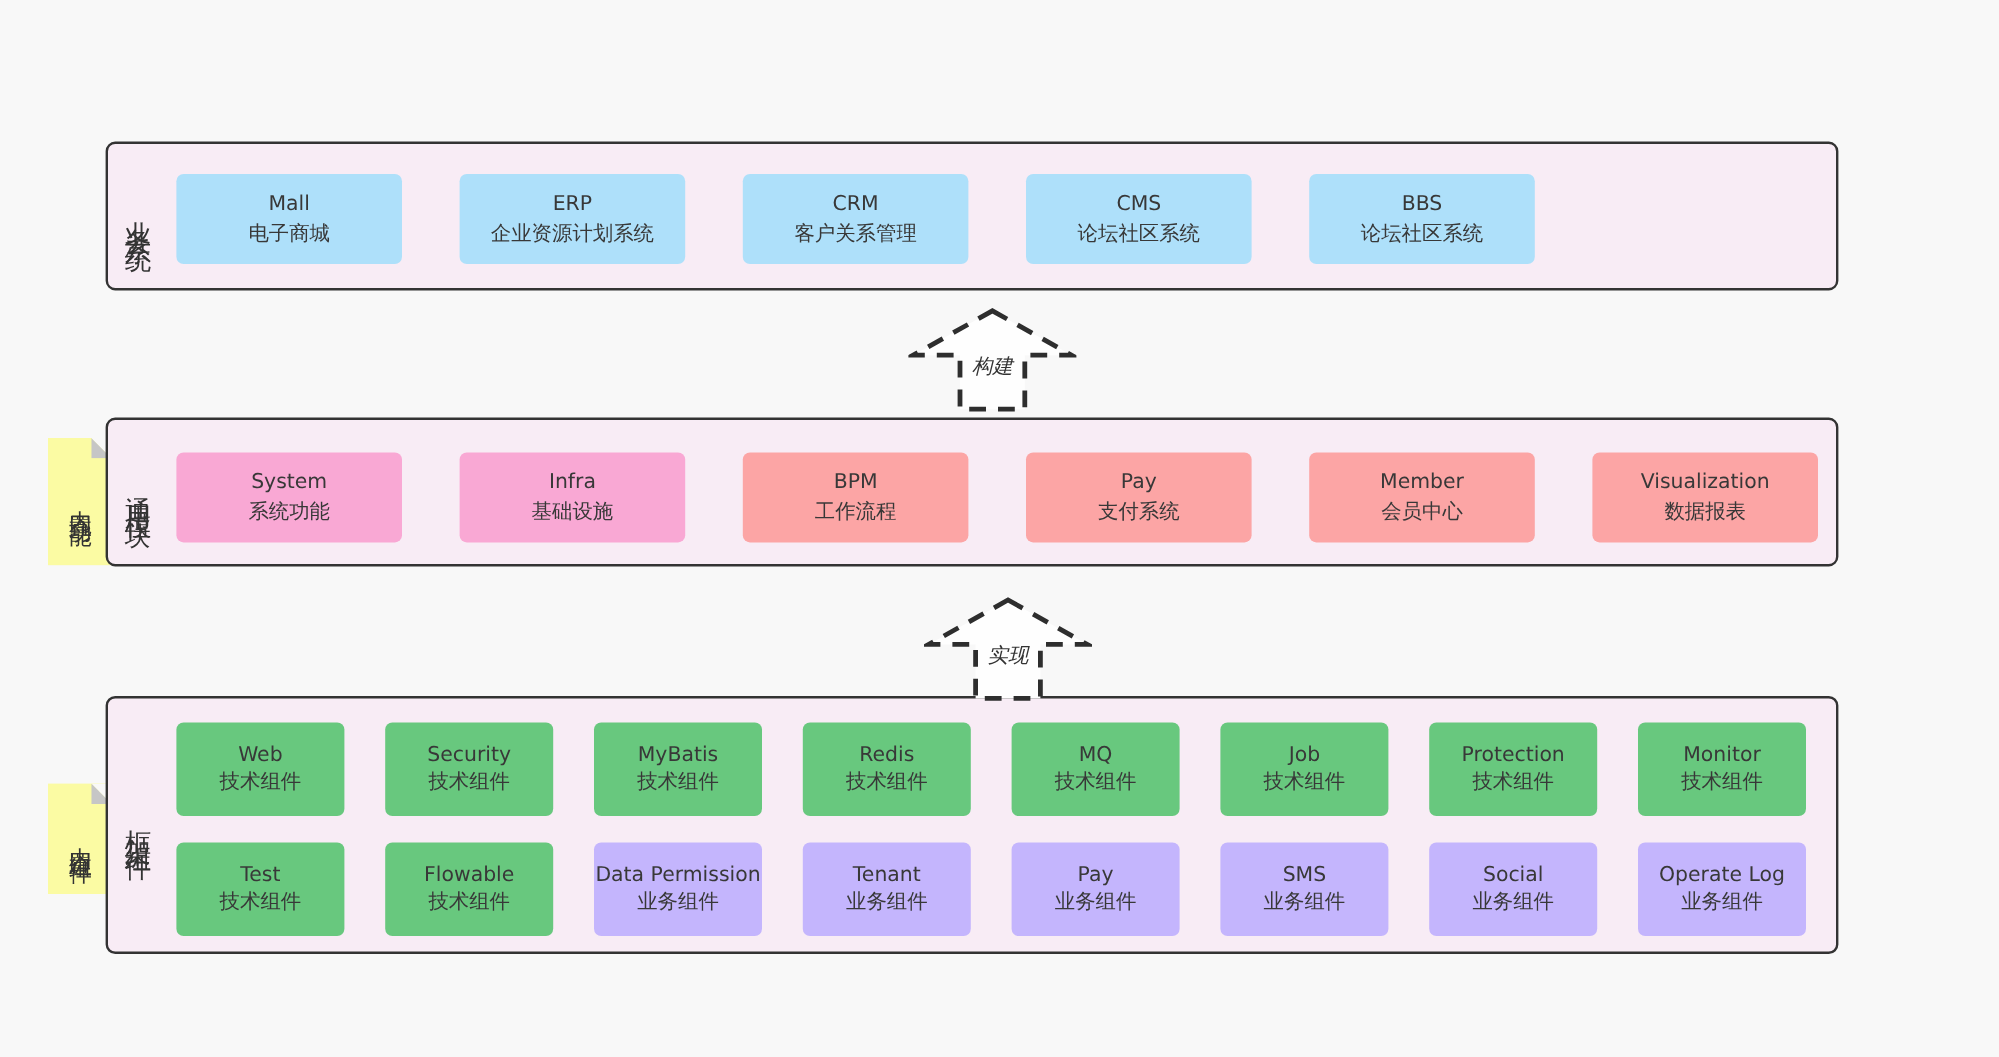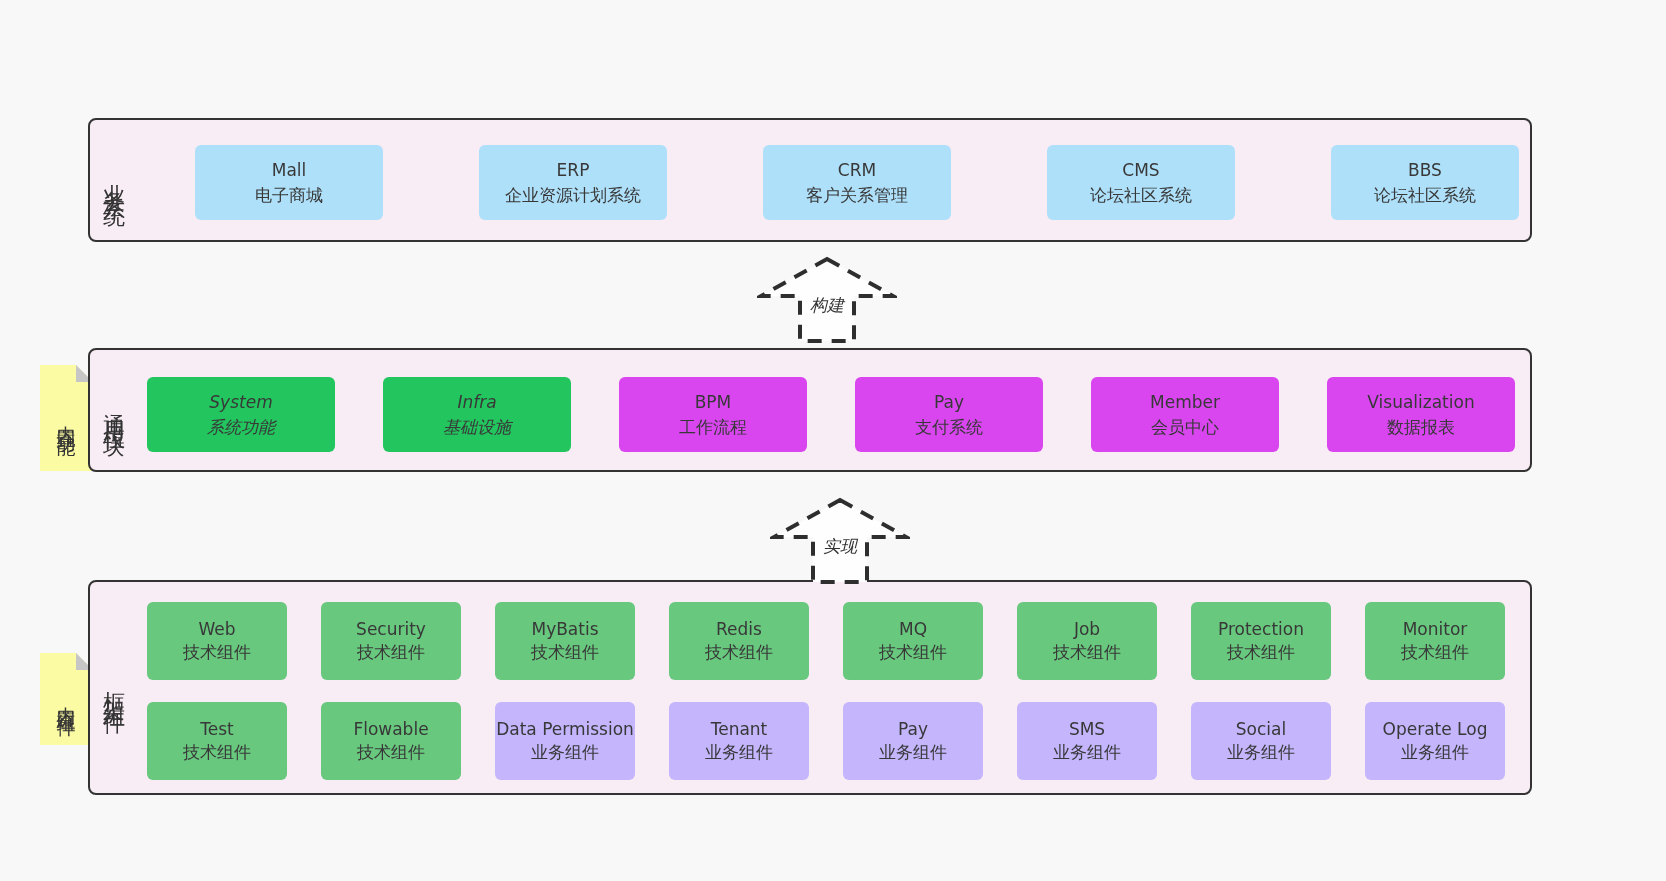--- a/index.html
+++ b/index.html
@@ -90,23 +90,23 @@
     flex-direction:column;
     align-items:center;
     justify-content:center;
     text-align:center;
     font-size:17px;
     line-height:1.45;
     color:#383838;
   }
   .box-wide  { width:188px; height:75px; }
   .box-small { width:140px; height:78px; line-height:1.35; }
-  .blue   { background:#aee0fa;margin-left:48px; }
-  .red    { background:#22c55e;font-style:italic; }
-  .pink   { background:#d946ef;align-items:center; }
+  .blue   { background:#aee0fa; }
+  .red    { background:#f9a8d4; }
+  .pink   { background:#fca5a5;align-items:center; }
   .green  { background:#68c87e; }
   .lgreen { background:#c4b5fd; }
 
   
   .arrow-wrap {
     position:absolute;
     width:140px; height:88px;
     z-index:3;
   }
   .arrow-build     { left:757px; top:256px; }

